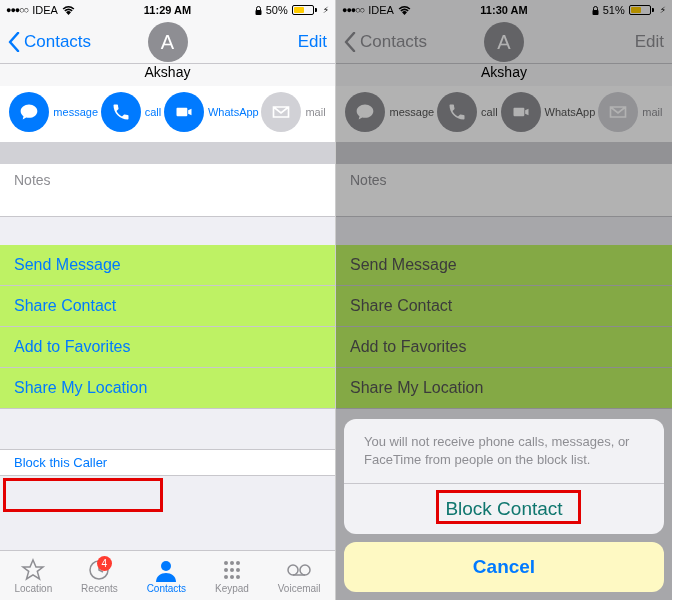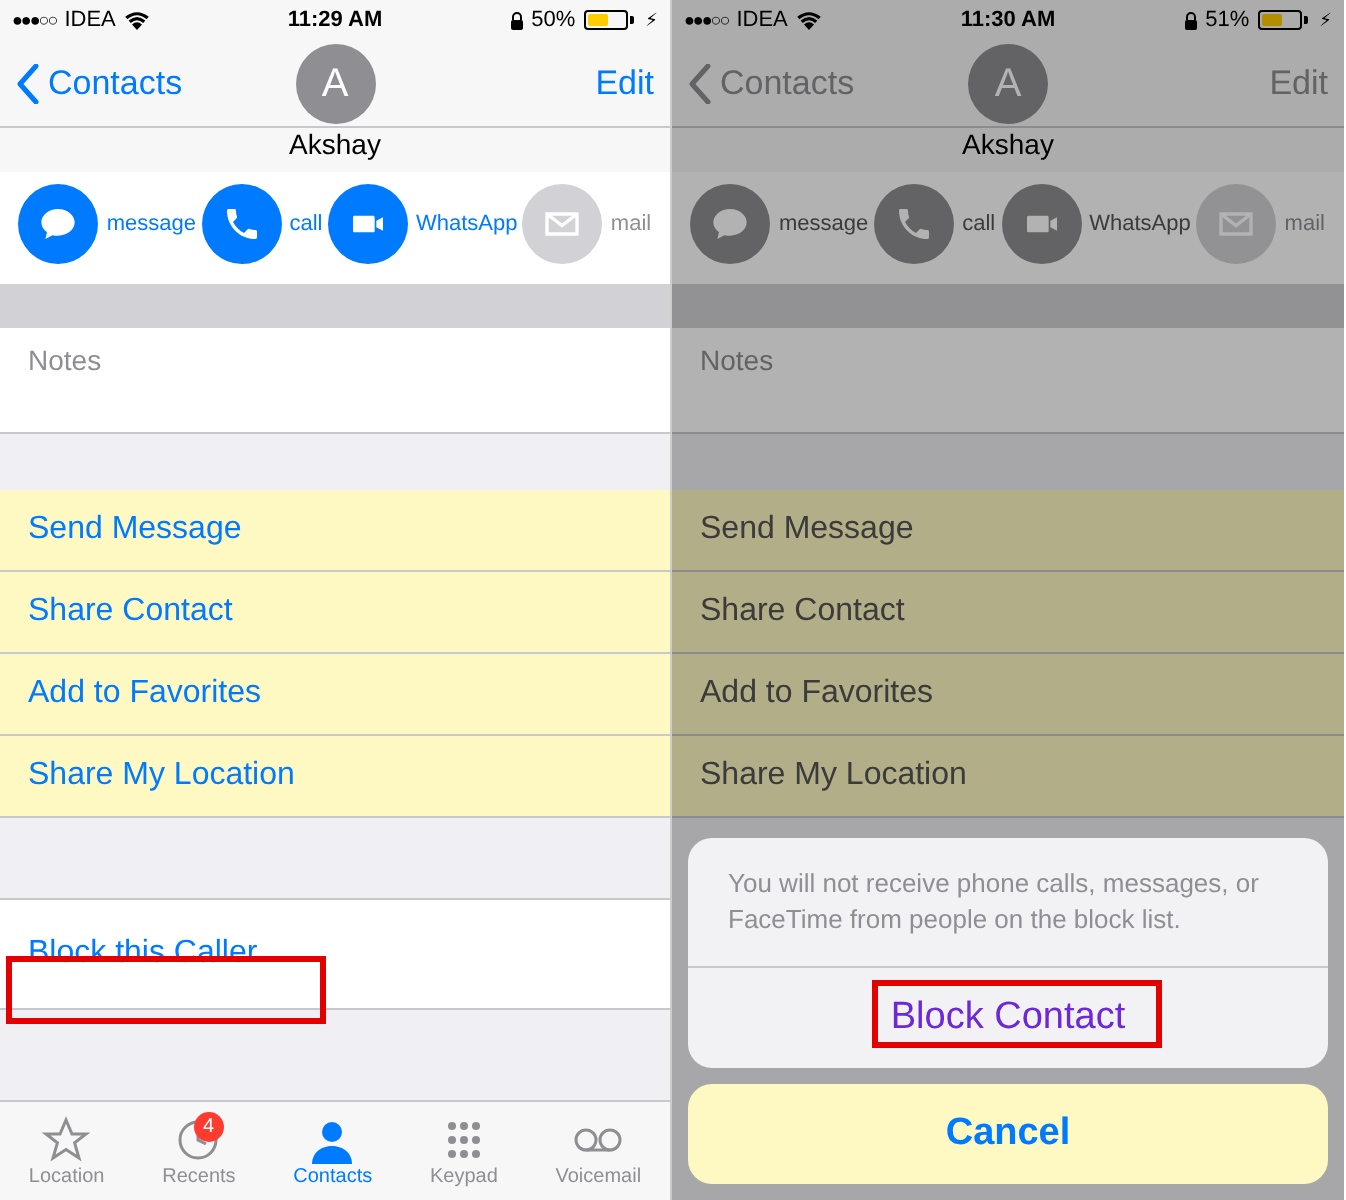--- a/index.html
+++ b/index.html
@@ -45,45 +45,45 @@
   .dim .action-label { color: #555; }
   .dim .action-label.disabled { color: #8e8e93; }
   .action-circle svg { width: 20px; height: 20px; fill: #fff; }
 
   
   .gray-strip { height: 22px; background: #d1d1d6; margin: 0; }
   .notes { padding: 8px 14px 28px; font-size: 14px; color: #8e8e93; background: #fff; border-bottom: 0.5px solid #c8c7cc; }
 
   .gap { height: 28px; background: #efeff4; }
 
-  .list { background: #fef9c3; }
+  .list { background: #bef264; }
   .list-item { padding: 11px 14px; font-size: 16px; color: #007aff; border-bottom: 0.5px solid #c8c7cc; }
   .dim .list-item { color: #555; }
 
-  .block-row { padding: 18px 14px; font-size: 16px; color: #007aff; background: #fff; border-top: 0.5px solid #c8c7cc; border-bottom: 0.5px solid #c8c7cc; margin-top: 40px; }
+  .block-row { padding: 5px 14px; font-size: 13px; color: #007aff; background: #fff; border-top: 0.5px solid #c8c7cc; border-bottom: 0.5px solid #c8c7cc; margin-top: 40px; }
 
   .highlight-red { position: absolute; border: 3px solid #e30000; background: transparent; }
 
   
   .tabbar { position: absolute; bottom: 0; left: 0; right: 0; height: 50px; background: #f7f7f8; border-top: 0.5px solid #c8c7cc; display: flex; justify-content: space-around; align-items: center; }
   .tab { display: flex; flex-direction: column; align-items: center; gap: 1px; color: #8e8e93; font-size: 10px; position: relative; }
   .tab.active { color: #007aff; }
   .tab svg { width: 26px; height: 24px; }
   .tab .badge { position: absolute; top: -2px; right: 6px; background: #ff3b30; color: #fff; border-radius: 8px; font-size: 10px; min-width: 15px; height: 15px; display: flex; align-items: center; justify-content: center; }
 
   
   .dim .scrim { position: absolute; inset: 0; background: rgba(0,0,0,0.30); }
   .dim .content-wrap { position: relative; }
 
   
   .sheet { position: absolute; left: 8px; right: 8px; bottom: 8px; }
   .sheet-group { background: #f2f2f5; border-radius: 12px; overflow: hidden; margin-bottom: 8px; }
   .sheet-msg { padding: 14px 20px; font-size: 13px; color: #8e8e93; border-bottom: 0.5px solid #c8c7cc; line-height: 1.4; }
   .sheet-btn { padding: 14px 0; text-align: center; font-size: 19px; }
-  .sheet-btn.destructive { color: #6d28d9; }
+  .sheet-btn.destructive { color: #0f766e; }
   .sheet-cancel { background: #fef9c3; border-radius: 12px; padding: 14px 16px; text-align: center; font-size: 19px; color: #007aff; font-weight: 600; }
 </style>
 </head>
 <body>
 
 <div class="screen left">
   <div class="status-bar">
     <div class="status-left">
       <span class="status-dots">●●●○○</span>
       <span>IDEA</span>

